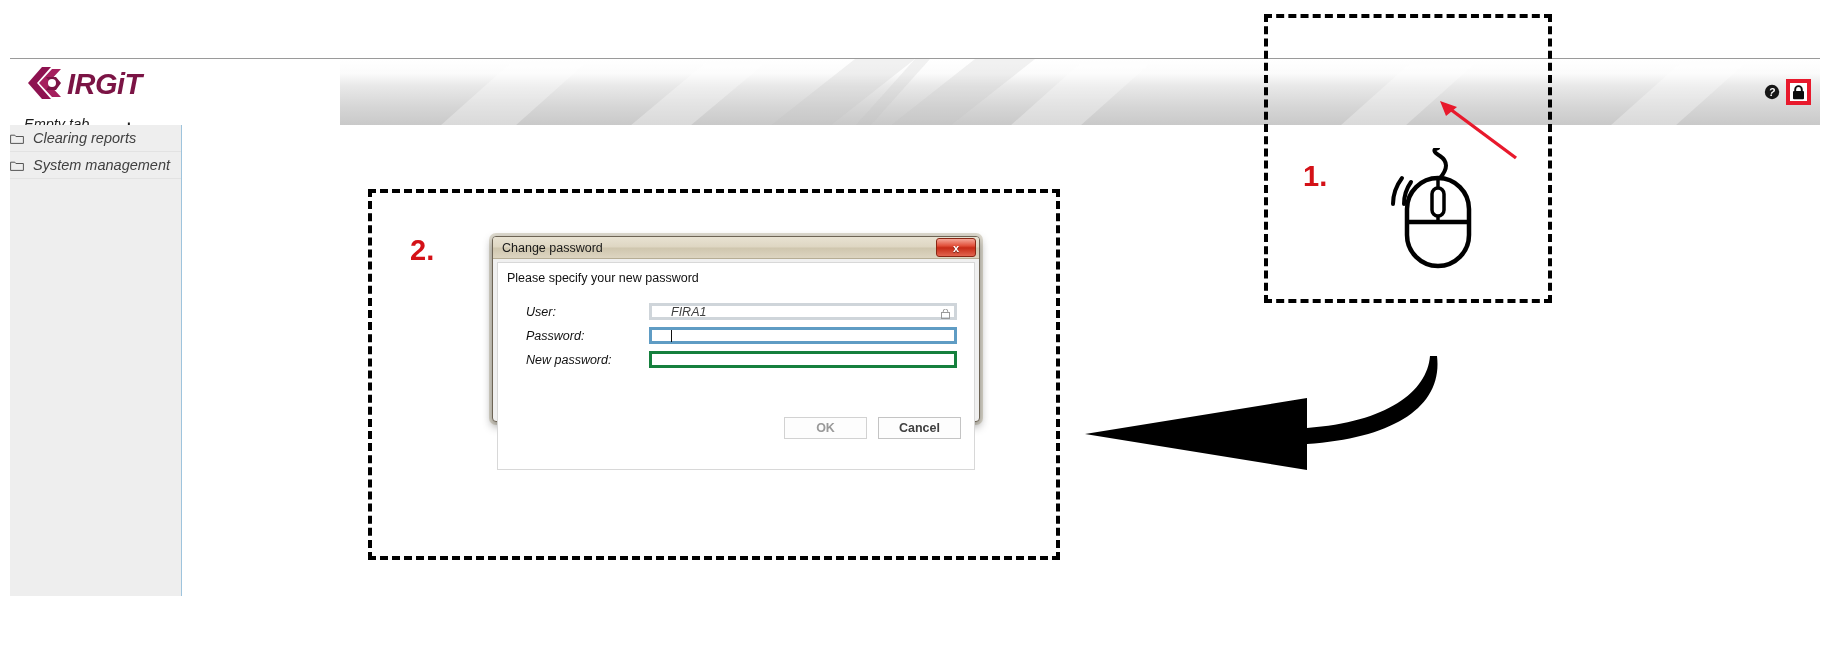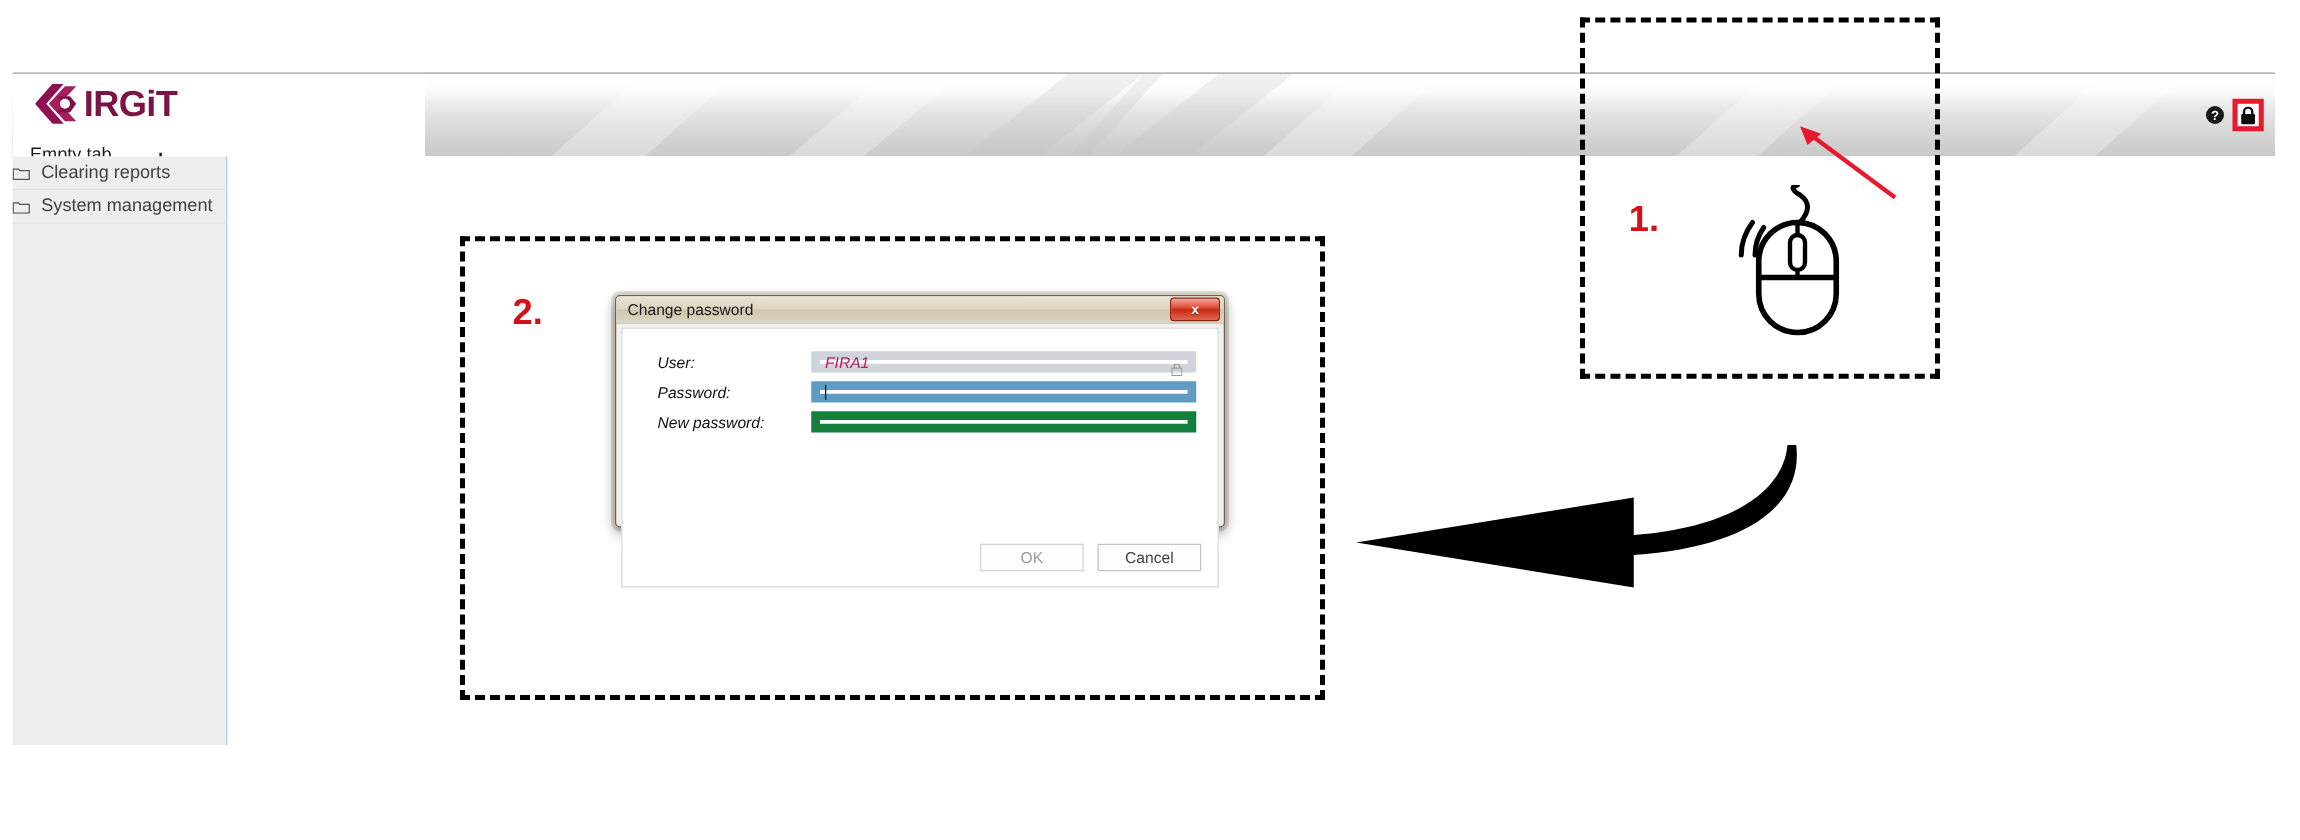--- a/index.html
+++ b/index.html
@@ -16,20 +16,21 @@
     color: #1a1a1a;
   }
 
   
   #app-window {
     position: absolute;
     left: 10px;
     top: 58px;
     width: 1810px;
     height: 578px;
+    font-style: italic;
   }
 
   
   #app-header {
     position: absolute;
     left: 0;
     top: 0;
     width: 1810px;
     height: 67px;
     background: linear-gradient(to bottom, #ffffff 0%, #fbfbfb 22%, #e9e9e9 40%, #d6d6d6 72%, #c9c9c9 100%);
@@ -235,26 +236,26 @@
     margin-left: 28px;
     font-size: 12.5px;
     color: #111;
     flex: none;
   }
   .form-field {
     width: 308px;
     height: 17px;
     box-sizing: border-box;
     background: #ffffff;
-    border: 7px solid #15803d;
-    font-size: 12.5px;
-    color: #be185d;
-    display: flex;
-    align-items: center;
-    padding: 0 4px;
+    border: 3px solid #15803d;
+    font-size: 12.5px;
+    color: #404040;
+    display: flex;
+    align-items: center;
+    padding: 0 19px;
     position: relative;
   }
   .form-field.readonly { border-color: #cfd5da; }
   .form-field.focused {
     border-color: #5f9cc4;
     box-shadow: inset 0 0 0 1px #ffffff;
   }
   .caret {
     display: inline-block;
     width: 1px;
@@ -264,23 +265,24 @@
   .field-adornment {
     position: absolute;
     right: 4px;
     top: 3px;
     width: 9px;
     height: 10px;
   }
   #dialog-buttons {
     position: absolute;
     right: 13px;
-    bottom: 12px;
+    bottom: 30px;
     display: flex;
     gap: 11px;
+    font-weight: bold;
   }
   .dlg-btn {
     width: 81px;
     height: 20px;
     background: #fdfdfd;
     border: 1px solid #c4c4c4;
     font-size: 12.5px;
     color: #404040;
     display: flex;
     align-items: center;
@@ -395,20 +397,21 @@
 </div>
 
 <div id="dialog">
 
   <div id="dialog-titlebar">
     <div id="dialog-title">Change password</div>
     <div id="dialog-close">x</div>
   </div>
 
   <div id="dialog-client">
+    <div id="dialog-prompt">Please specify your new password</div>
 
     <div id="dialog-form">
 
       <div class="form-row">
         <div class="form-label">User:</div>
         <div class="form-field readonly">
           <span>FIRA1</span>
           <svg class="field-adornment" viewBox="0 0 9 10">
             <rect x="0.5" y="3.5" width="8" height="6" fill="none" stroke="#9a9a9a" stroke-width="1"></rect>
             <path d="M2.3 3.4 V2.2 a2.2 2.2 0 0 1 4.4 0 V3.4" fill="none" stroke="#9a9a9a" stroke-width="1"></path>

